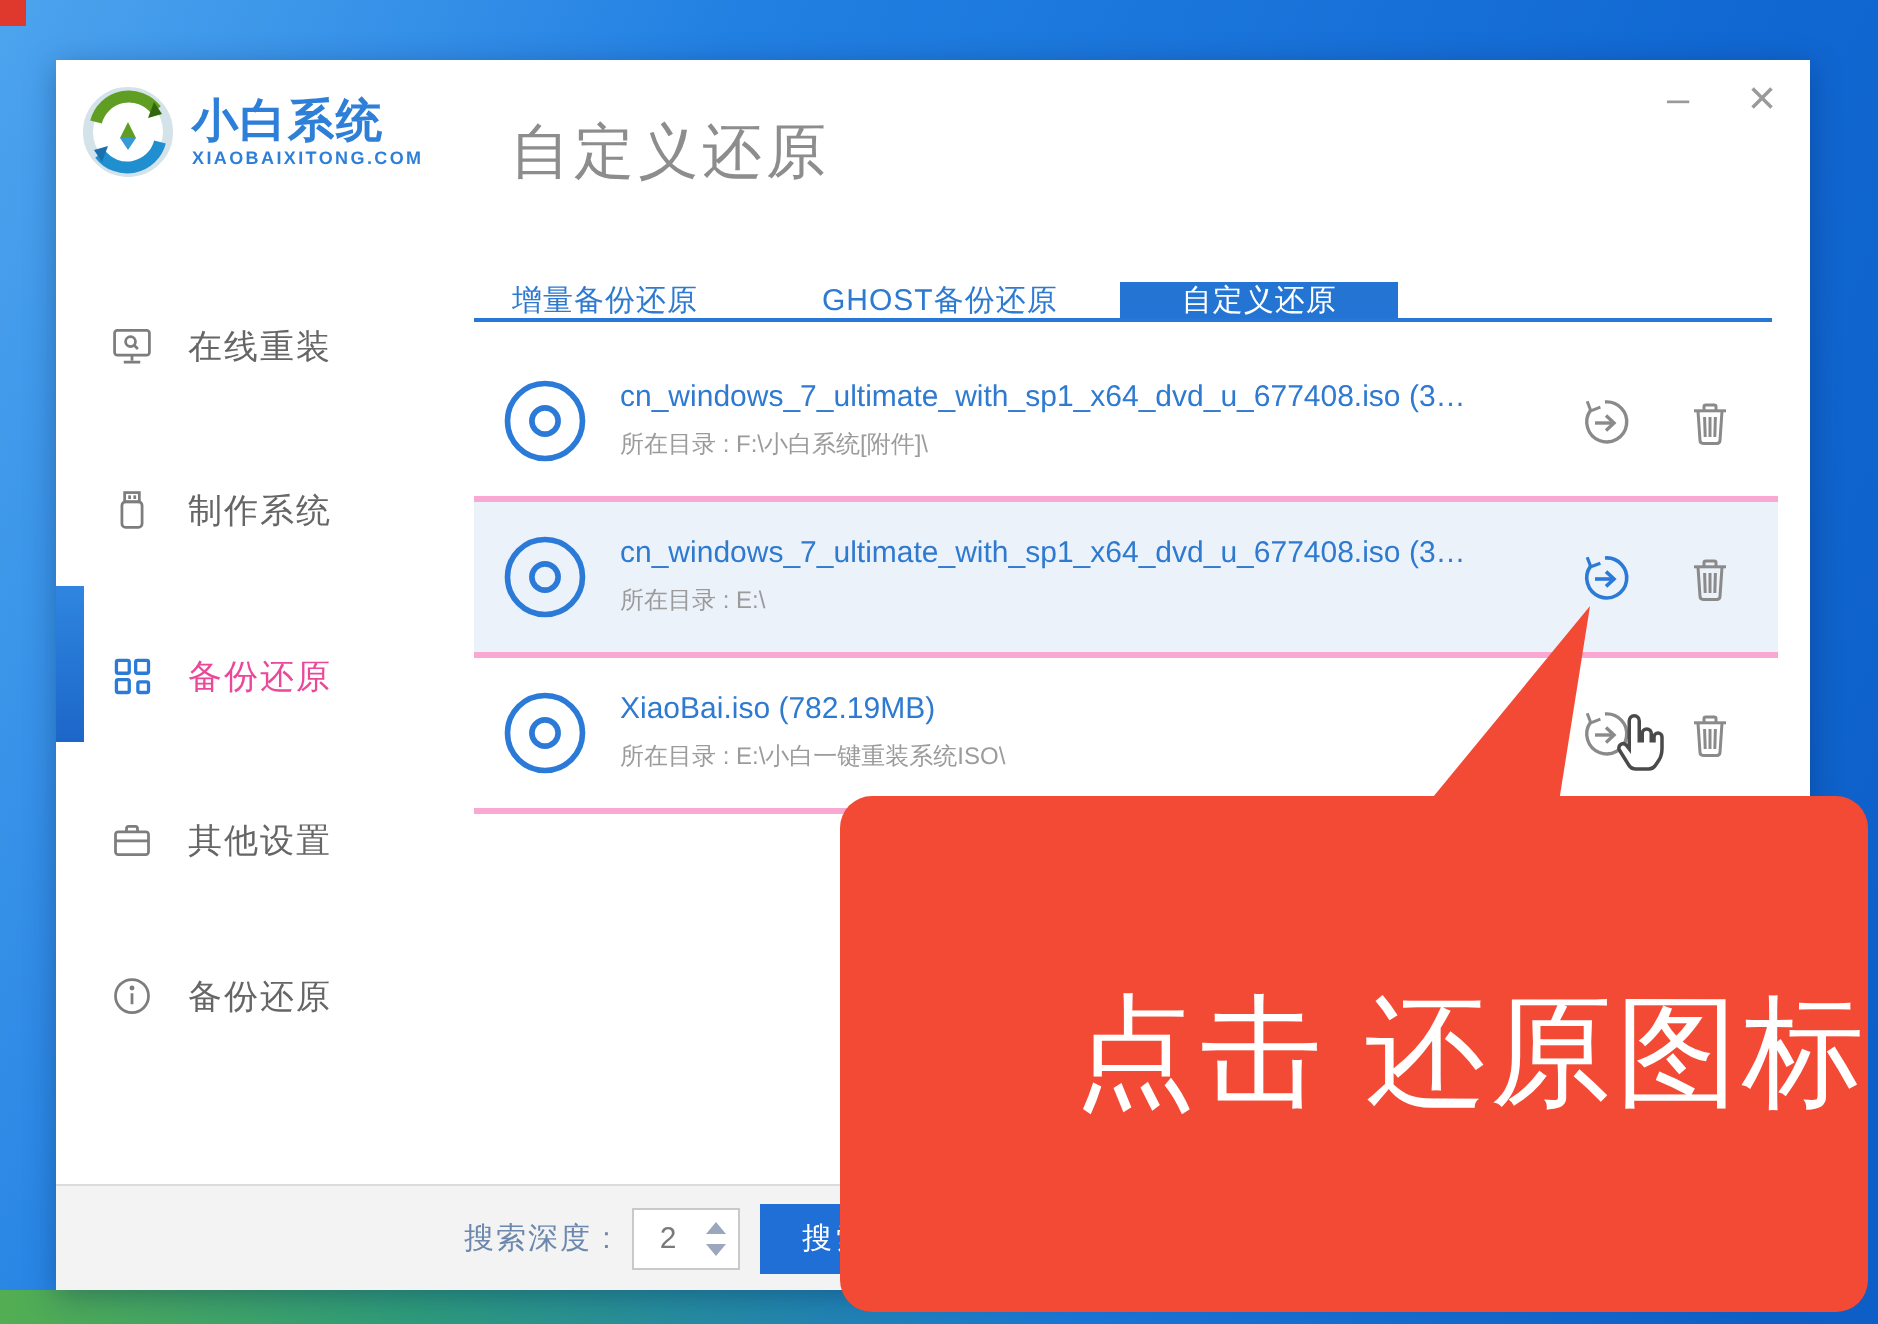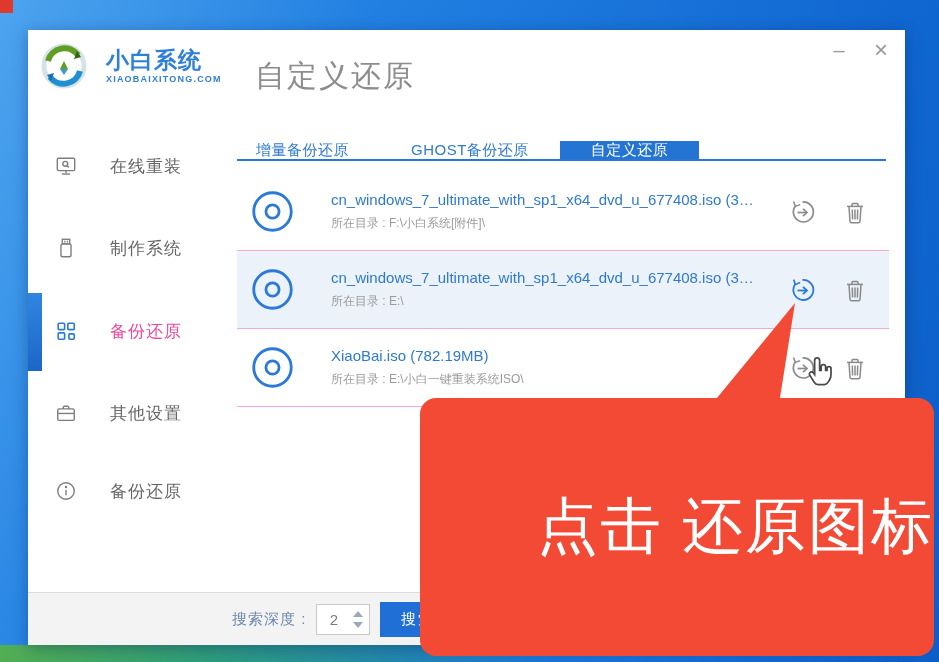--- a/index.html
+++ b/index.html
@@ -22,47 +22,47 @@
     background:#fff; box-shadow:0 3px 14px rgba(0,30,80,.35); z-index:1;
   }
 
   
   .win-controls { position:absolute; top:6px; right:10px; display:flex; gap:14px; }
   .win-btn { width:28px; height:28px; display:flex; align-items:center; justify-content:center;
              color:#9a9a9a; font-size:20px; cursor:default; line-height:1; }
   .win-btn.close { font-size:24px; font-weight:300; }
 
   
-  .logo { position:absolute; left:12px; top:12px; display:flex; align-items:center;gap:10px; }
+  .logo { position:absolute; left:12px; top:12px; display:flex; align-items:center; }
   .logo-icon { width:48px; height:48px; }
   .logo-text { margin-left:8px; }
   .brand { font-size:23px; font-weight:bold; color:#2e7fd8; letter-spacing:1px; line-height:1.1; }
   .domain { font-size:9px; color:#2e7fd8; letter-spacing:1.2px; font-weight:bold; }
   .page-title { position:absolute; left:227px; top:26px; font-size:30px; color:#8d8d8d; letter-spacing:2px; }
 
   
   .sidebar { position:absolute; left:0; top:100px; width:200px; bottom:53px; background:#fff; }
-  .side-item { position:absolute; left:0; width:200px; height:36px; display:flex; align-items:flex-start;
-               padding-left:27px; cursor:pointer;gap:16px; }
+  .side-item { position:absolute; left:0; width:200px; height:36px; display:flex; align-items:center;
+               padding-left:27px; cursor:pointer; }
   .side-item .s-icon { width:22px; height:22px; flex:0 0 22px; }
   .side-item .s-label { margin-left:17px; font-size:17px; color:#666; letter-spacing:1px; }
   .side-item.active .s-label { color:#ec4899; }
   .active-bar { position:absolute; left:0; top:263px; width:14px; height:78px;
                 background:linear-gradient(180deg,#2f86e0,#1c66c8); }
 
   
   .tabs { position:absolute; left:209px; top:96px; height:34px; display:flex; align-items:flex-end; }
   .tab { display:flex; align-items:center; padding:0 19px; font-size:15px; color:#2e7ad0;
          letter-spacing:.5px; cursor:pointer; }
   .tab.active { background:#2474d4; color:#fff; padding:0 31px; margin-left:12px; }
   .tab-underline { position:absolute; left:209px; top:129px; width:649px; height:2px; background:#2677d8; }
 
   
   .rows { position:absolute; left:209px; top:143px; width:652px; }
-  .row { position:relative; height:78px; border-bottom:1px solid #f9a8d4; display:flex; align-items:center;gap:21px; }
+  .row { position:relative; height:78px; border-bottom:3px solid #f9a8d4; display:flex; align-items:center; }
   .row.highlight { background:#ecf2fa; }
   .disc { width:45px; height:45px; margin-left:13px; flex:0 0 45px; }
   .row-text { margin-left:15px; width:440px; overflow:hidden; }
   .row-title { font-size:15px; color:#2e7ad0; white-space:nowrap; overflow:hidden; }
   .row-path { font-size:12px; color:#9b9b9b; margin-top:7px; white-space:nowrap; }
   .row-actions { position:absolute; right:20px; top:0; height:100%; display:flex; align-items:center; gap:24px; }
   .icon-btn { width:28px; height:28px; cursor:pointer; }
 
   
   .footer { position:absolute; left:0; bottom:0; width:877px; height:53px; background:#f3f3f3;

